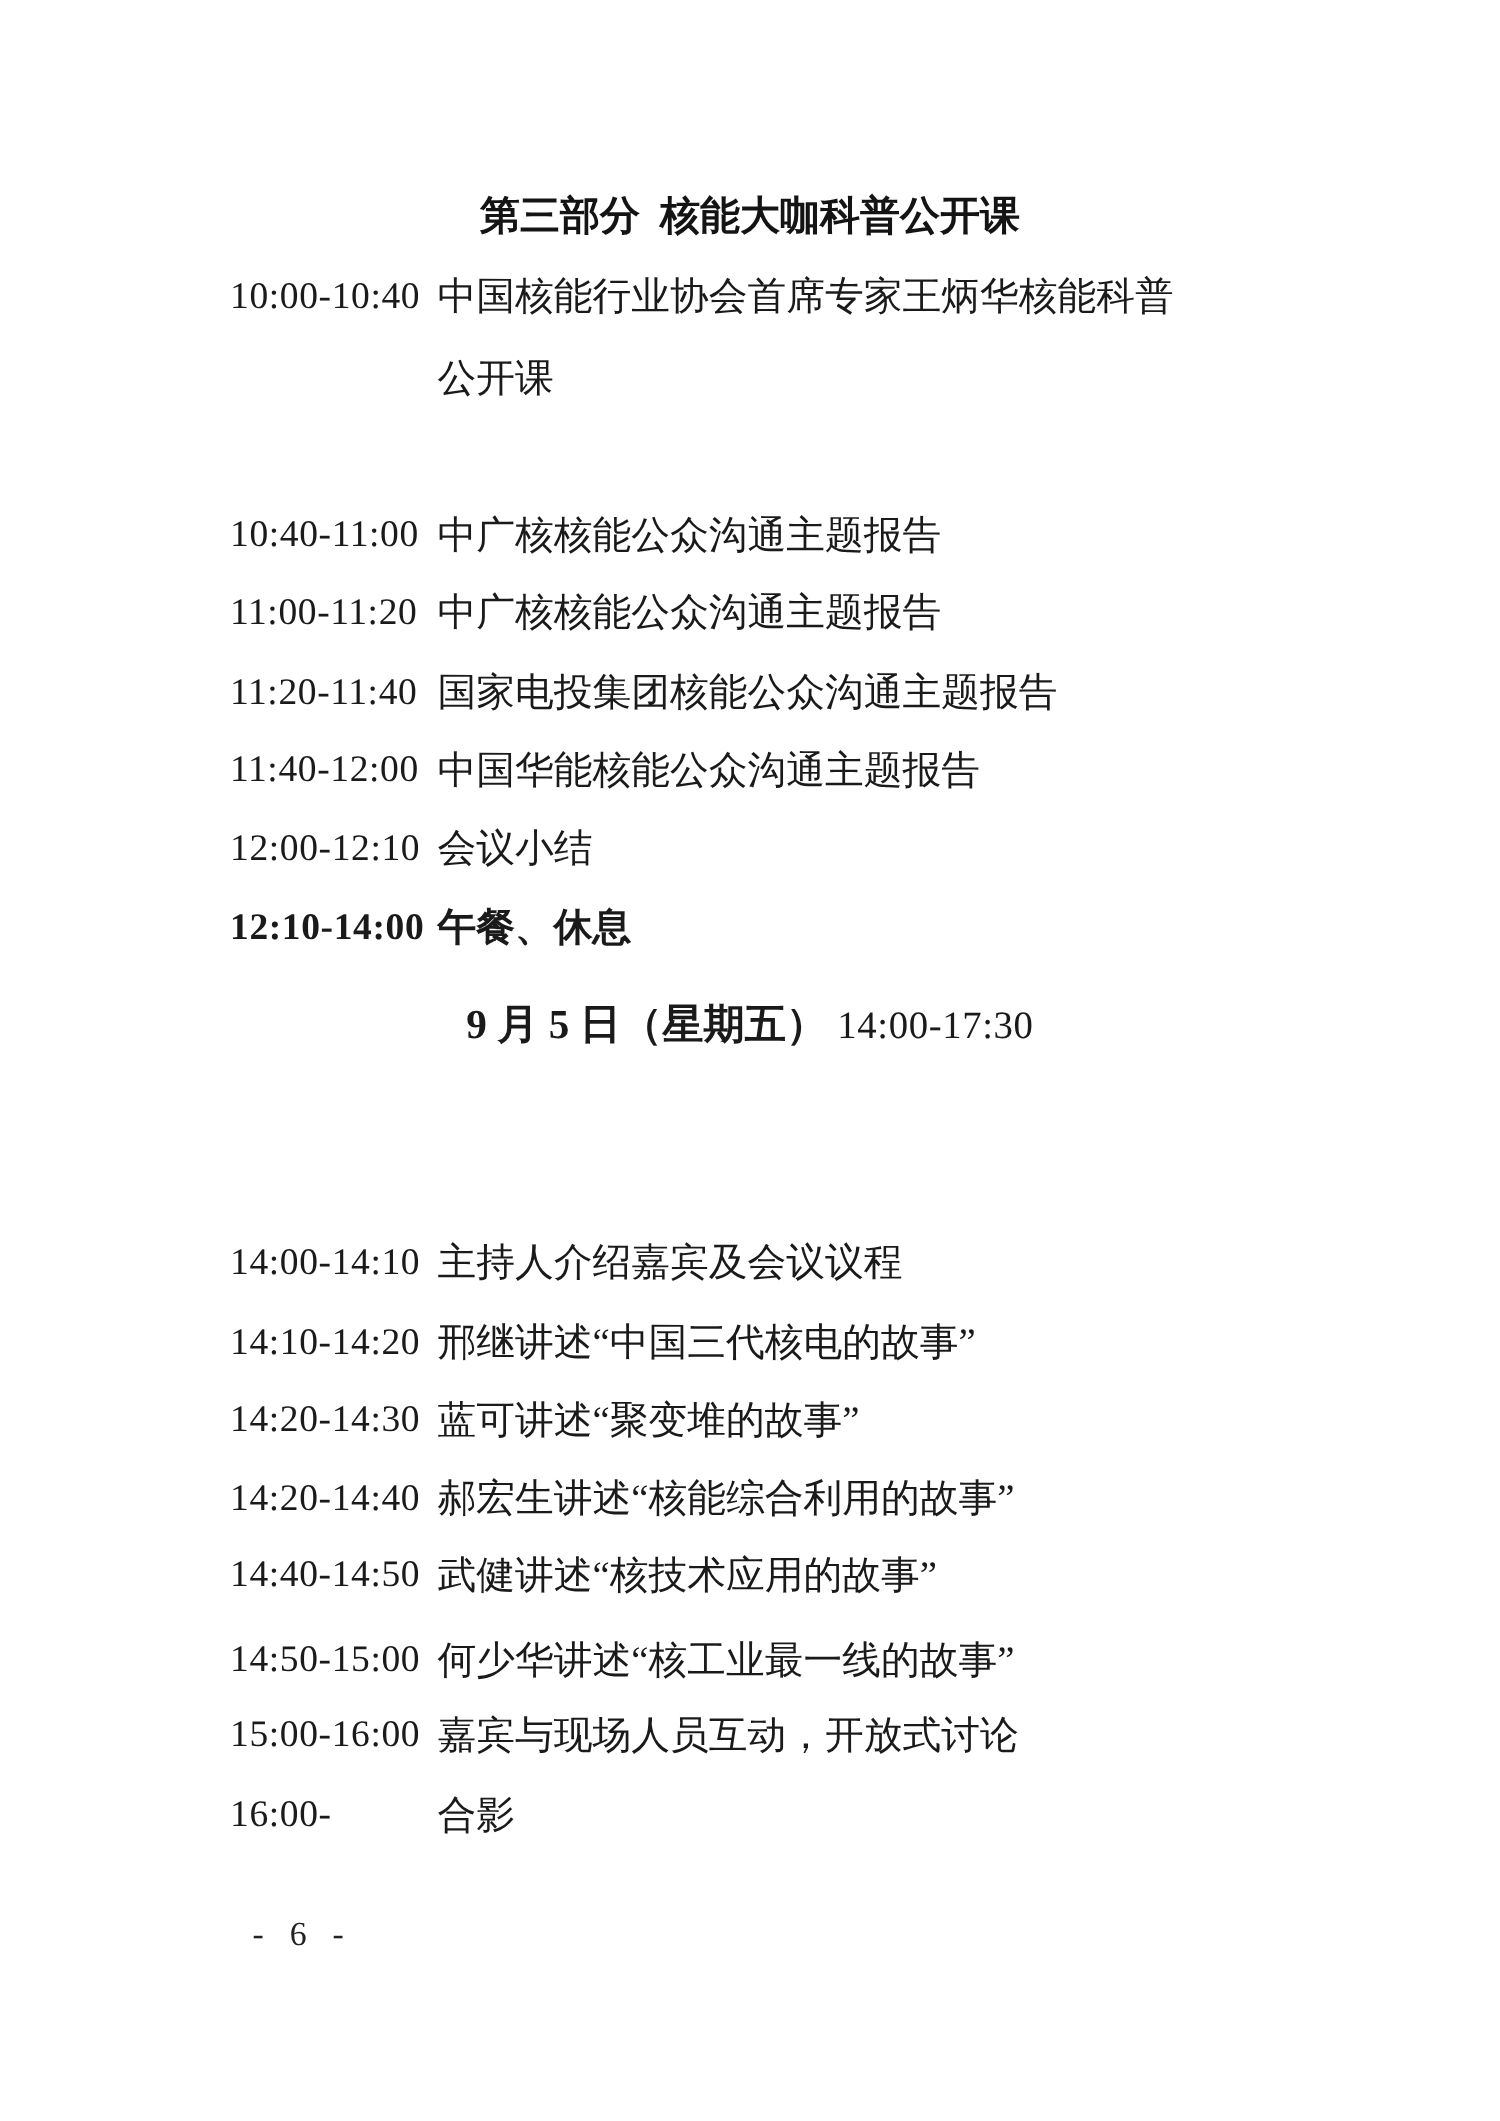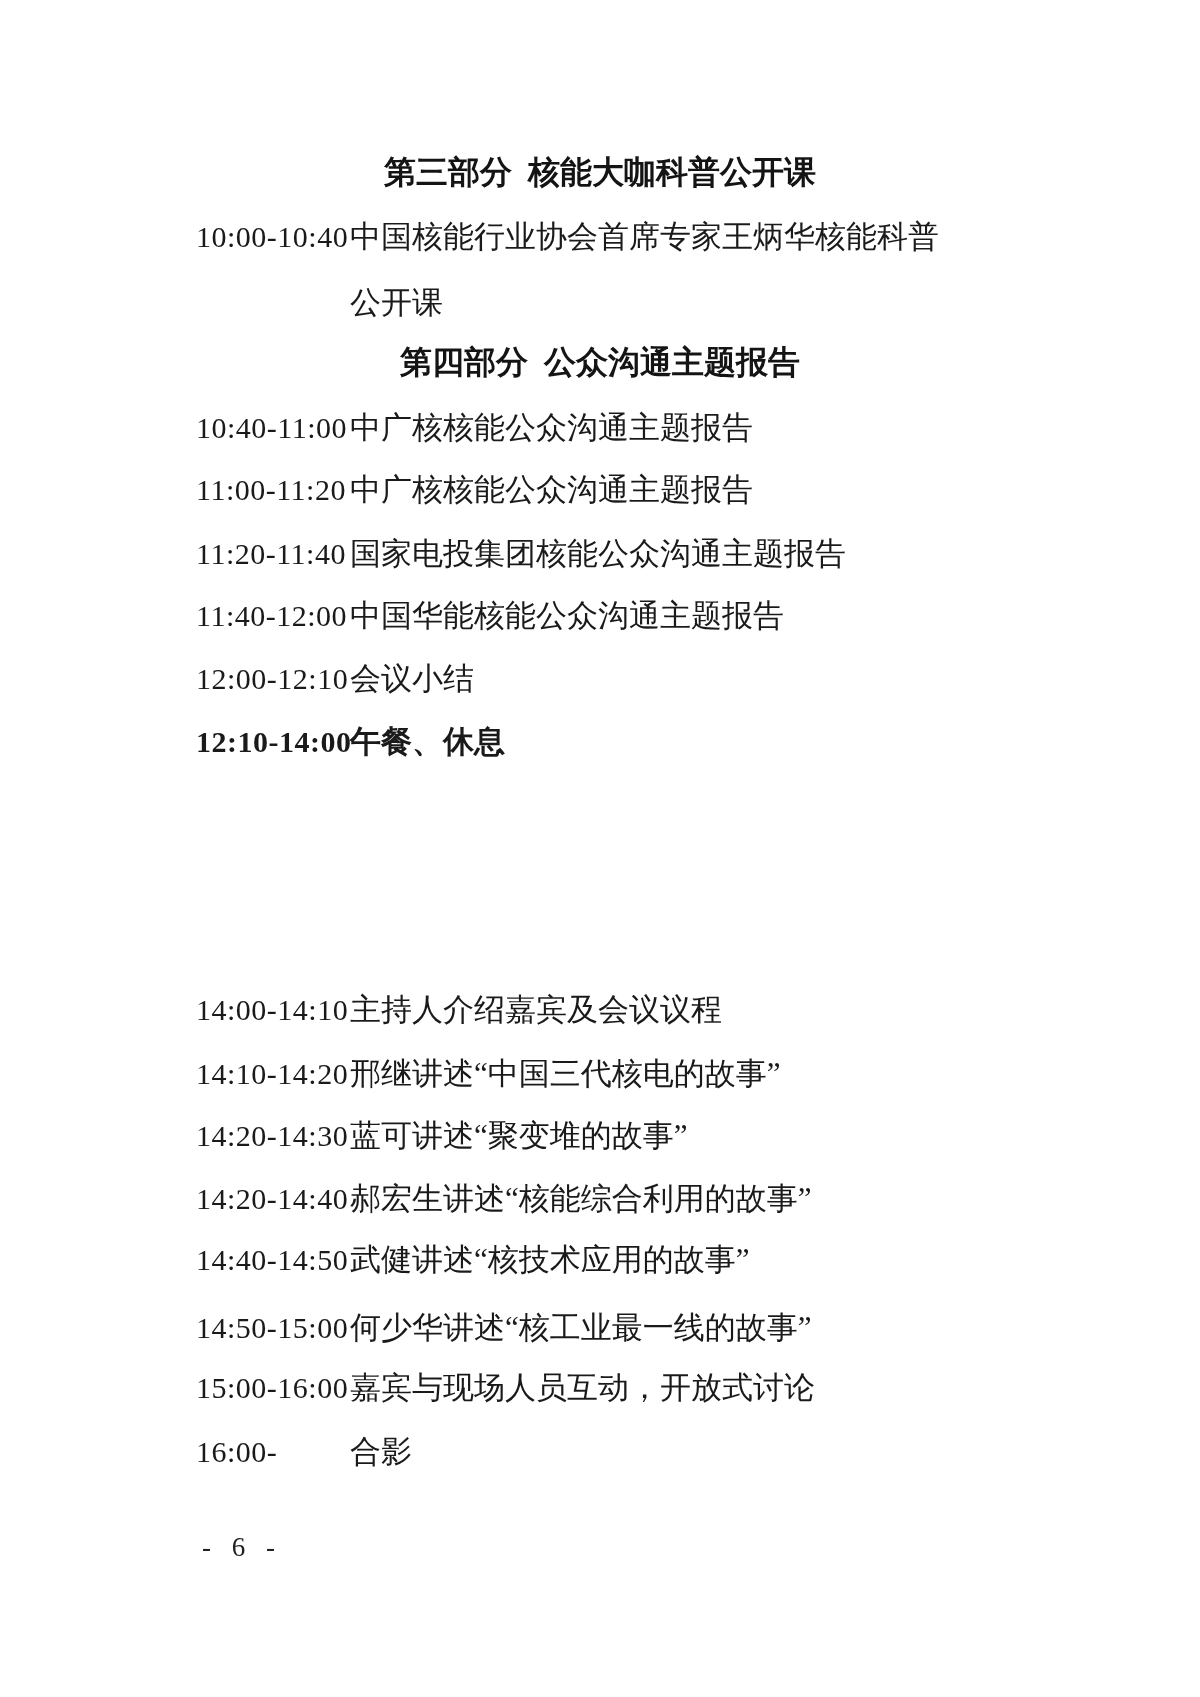--- a/index.html
+++ b/index.html
@@ -16,21 +16,21 @@
   .line{position:absolute;left:0;width:1200px;line-height:44px;}
   .heading{
     text-align:center;
     font-weight:700;
     font-size:32px;
     white-space:pre;
     color:#141414;
   }
   .row .time{
     position:absolute;
-    left:196px;
+    left:184px;
     font-size:30px;
     letter-spacing:0.5px;
     white-space:pre;
   }
   .row .desc{
     position:absolute;
     left:350px;
     font-size:31px;
     white-space:pre;
   }
@@ -55,21 +55,20 @@
   <div class="line heading" style="top:150px">第三部分  核能大咖科普公开课</div>
 
   <div class="line row" style="top:215px">
     <span class="time">10:00-10:40</span>
     <span class="desc">中国核能行业协会首席专家王炳华核能科普</span>
   </div>
   <div class="line row" style="top:281px">
     <span class="desc">公开课</span>
   </div>
 
-  <div class="line heading" style="top:340px">第四部分  公众沟通主题报告</div>
 
   <div class="line row" style="top:406px">
     <span class="time">10:40-11:00</span>
     <span class="desc">中广核核能公众沟通主题报告</span>
   </div>
   <div class="line row" style="top:468px">
     <span class="time">11:00-11:20</span>
     <span class="desc">中广核核能公众沟通主题报告</span>
   </div>
   <div class="line row" style="top:532px">
@@ -82,20 +81,23 @@
   </div>
   <div class="line row" style="top:657px">
     <span class="time">12:00-12:10</span>
     <span class="desc">会议小结</span>
   </div>
   <div class="line row bold" style="top:720px">
     <span class="time">12:10-14:00</span>
     <span class="desc">午餐、休息</span>
   </div>
 
+  <div class="line day" style="top:798px">
+    <span class="date">9 月 5 日（星期五）</span><span class="range">14:00-17:30</span>
+  </div>
 
 
 
   <div class="line row" style="top:988px">
     <span class="time">14:00-14:10</span>
     <span class="desc">主持人介绍嘉宾及会议议程</span>
   </div>
   <div class="line row" style="top:1052px">
     <span class="time">14:10-14:20</span>
     <span class="desc">邢继讲述“中国三代核电的故事”</span>

